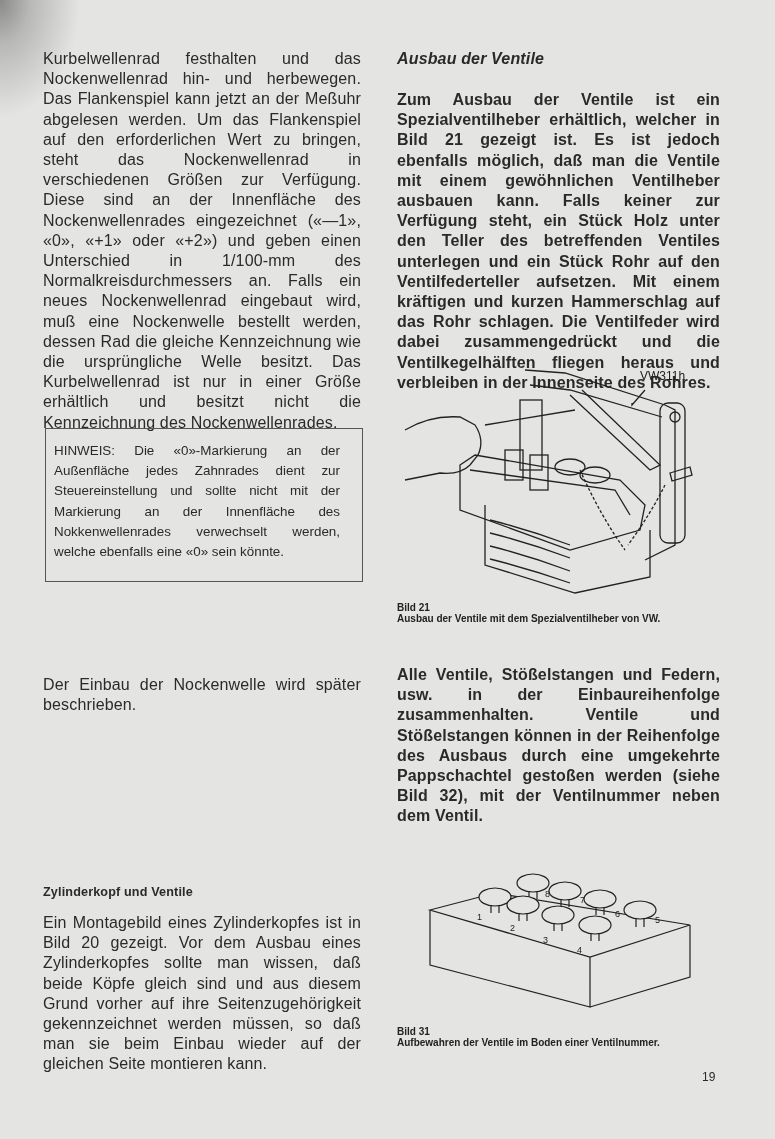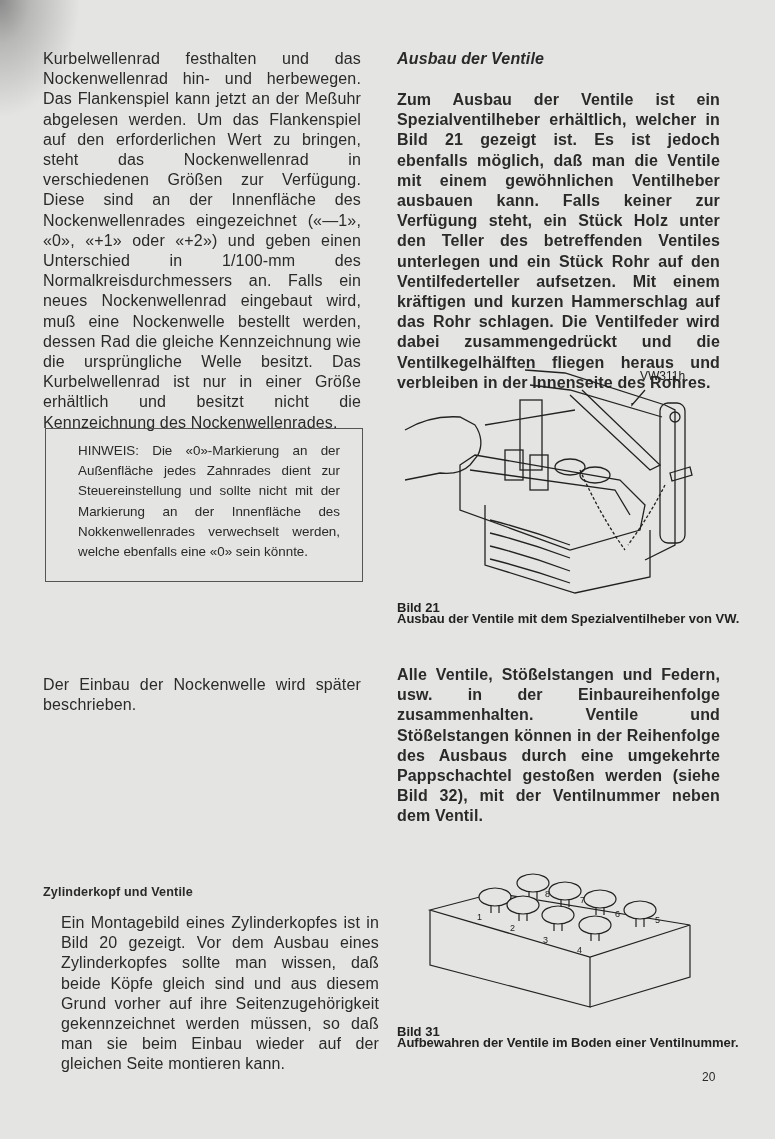--- a/index.html
+++ b/index.html
@@ -12,24 +12,24 @@
   }
   .col { position: absolute; font-size: 16px; line-height: 20.2px; text-align: justify; letter-spacing: 0.15px; }
   .col p { margin: 0; }
   .left { left: 43px; width: 318px; }
   .right { left: 397px; width: 323px; font-weight: bold; }
   .italic { font-style: italic; }
   .bold { font-weight: bold; }
   .note {
     position: absolute; left: 45px; top: 428px; width: 318px; height: 154px;
     border: 1px solid #555; box-sizing: border-box;
-    padding: 12px 22px 0 32px;
+    padding: 12px 22px 0 8px;
   }
   .note p { margin: 0; font-size: 13.4px; line-height: 20.2px; text-align: justify; }
-  .caption { position: absolute; font-size: 13px; line-height: 11px; font-weight: bold; color: #222; }
+  .caption { position: absolute; font-size: 10px; line-height: 11px; font-weight: bold; color: #222; }
   .figure { position: absolute; }
   .pagenum { position: absolute; left: 702px; top: 1070px; font-size: 12px; }
 </style>
 </head>
 <body>
 
 <div class="col left" style="top:49px;">
   <p>Kurbelwellenrad festhalten und das Nockenwellenrad hin- und herbewegen. Das Flankenspiel kann jetzt an der Meßuhr abgelesen werden. Um das Flankenspiel auf den erforderlichen Wert zu bringen, steht das Nockenwellenrad in verschiedenen Größen zur Verfügung. Diese sind an der Innenfläche des Nockenwellenrades eingezeichnet («—1», «0», «+1» oder «+2») und geben einen Unterschied in 1/100-mm des Normalkreisdurchmessers an. Falls ein neues Nockenwellenrad eingebaut wird, muß eine Nockenwelle bestellt werden, dessen Rad die gleiche Kennzeichnung wie die ursprüngliche Welle besitzt. Das Kurbelwellenrad ist nur in einer Größe erhältlich und besitzt nicht die Kennzeichnung des Nockenwellenrades.</p>
 </div>
 
@@ -38,21 +38,21 @@
 </div>
 
 <div class="col left" style="top:675px;">
   <p>Der Einbau der Nockenwelle wird später beschrieben.</p>
 </div>
 
 <div class="col left bold" style="top:882px; font-size:12.6px;">
   <span>Zylinderkopf und Ventile</span>
 </div>
 
-<div class="col left" style="top:913px;margin-left:18px;">
+<div class="col left" style="top:913px;">
   <p>Ein Montagebild eines Zylinderkopfes ist in Bild 20 gezeigt. Vor dem Ausbau eines Zylinderkopfes sollte man wissen, daß beide Köpfe gleich sind und aus diesem Grund vorher auf ihre Seitenzugehörigkeit gekennzeichnet werden müssen, so daß man sie beim Einbau wieder auf der gleichen Seite montieren kann.</p>
 </div>
 
 <div class="col right italic" style="top:49px;">
   <span>Ausbau der Ventile</span>
 </div>
 
 <div class="col right" style="top:90px;">
   <p>Zum Ausbau der Ventile ist ein Spezialventilheber erhältlich, welcher in Bild 21 gezeigt ist. Es ist jedoch ebenfalls möglich, daß man die Ventile mit einem gewöhnlichen Ventilheber ausbauen kann. Falls keiner zur Verfügung steht, ein Stück Holz unter den Teller des betreffenden Ventiles unterlegen und ein Stück Rohr auf den Ventilfederteller aufsetzen. Mit einem kräftigen und kurzen Hammerschlag auf das Rohr schlagen. Die Ventilfeder wird dabei zusammengedrückt und die Ventilkegelhälften fliegen heraus und verbleiben in der Innenseite des Rohres.</p>
 </div>
@@ -130,13 +130,13 @@
     <text x="165" y="38">7</text>
     <text x="130" y="32">8</text>
   </g>
 </svg>
 
 <div class="caption" style="left:397px; top:1026px;">
   <div>Bild 31</div>
   <div>Aufbewahren der Ventile im Boden einer Ventilnummer.</div>
 </div>
 
-<div class="pagenum">20</div>
+<div class="pagenum">19</div>
 
 </body></html>

